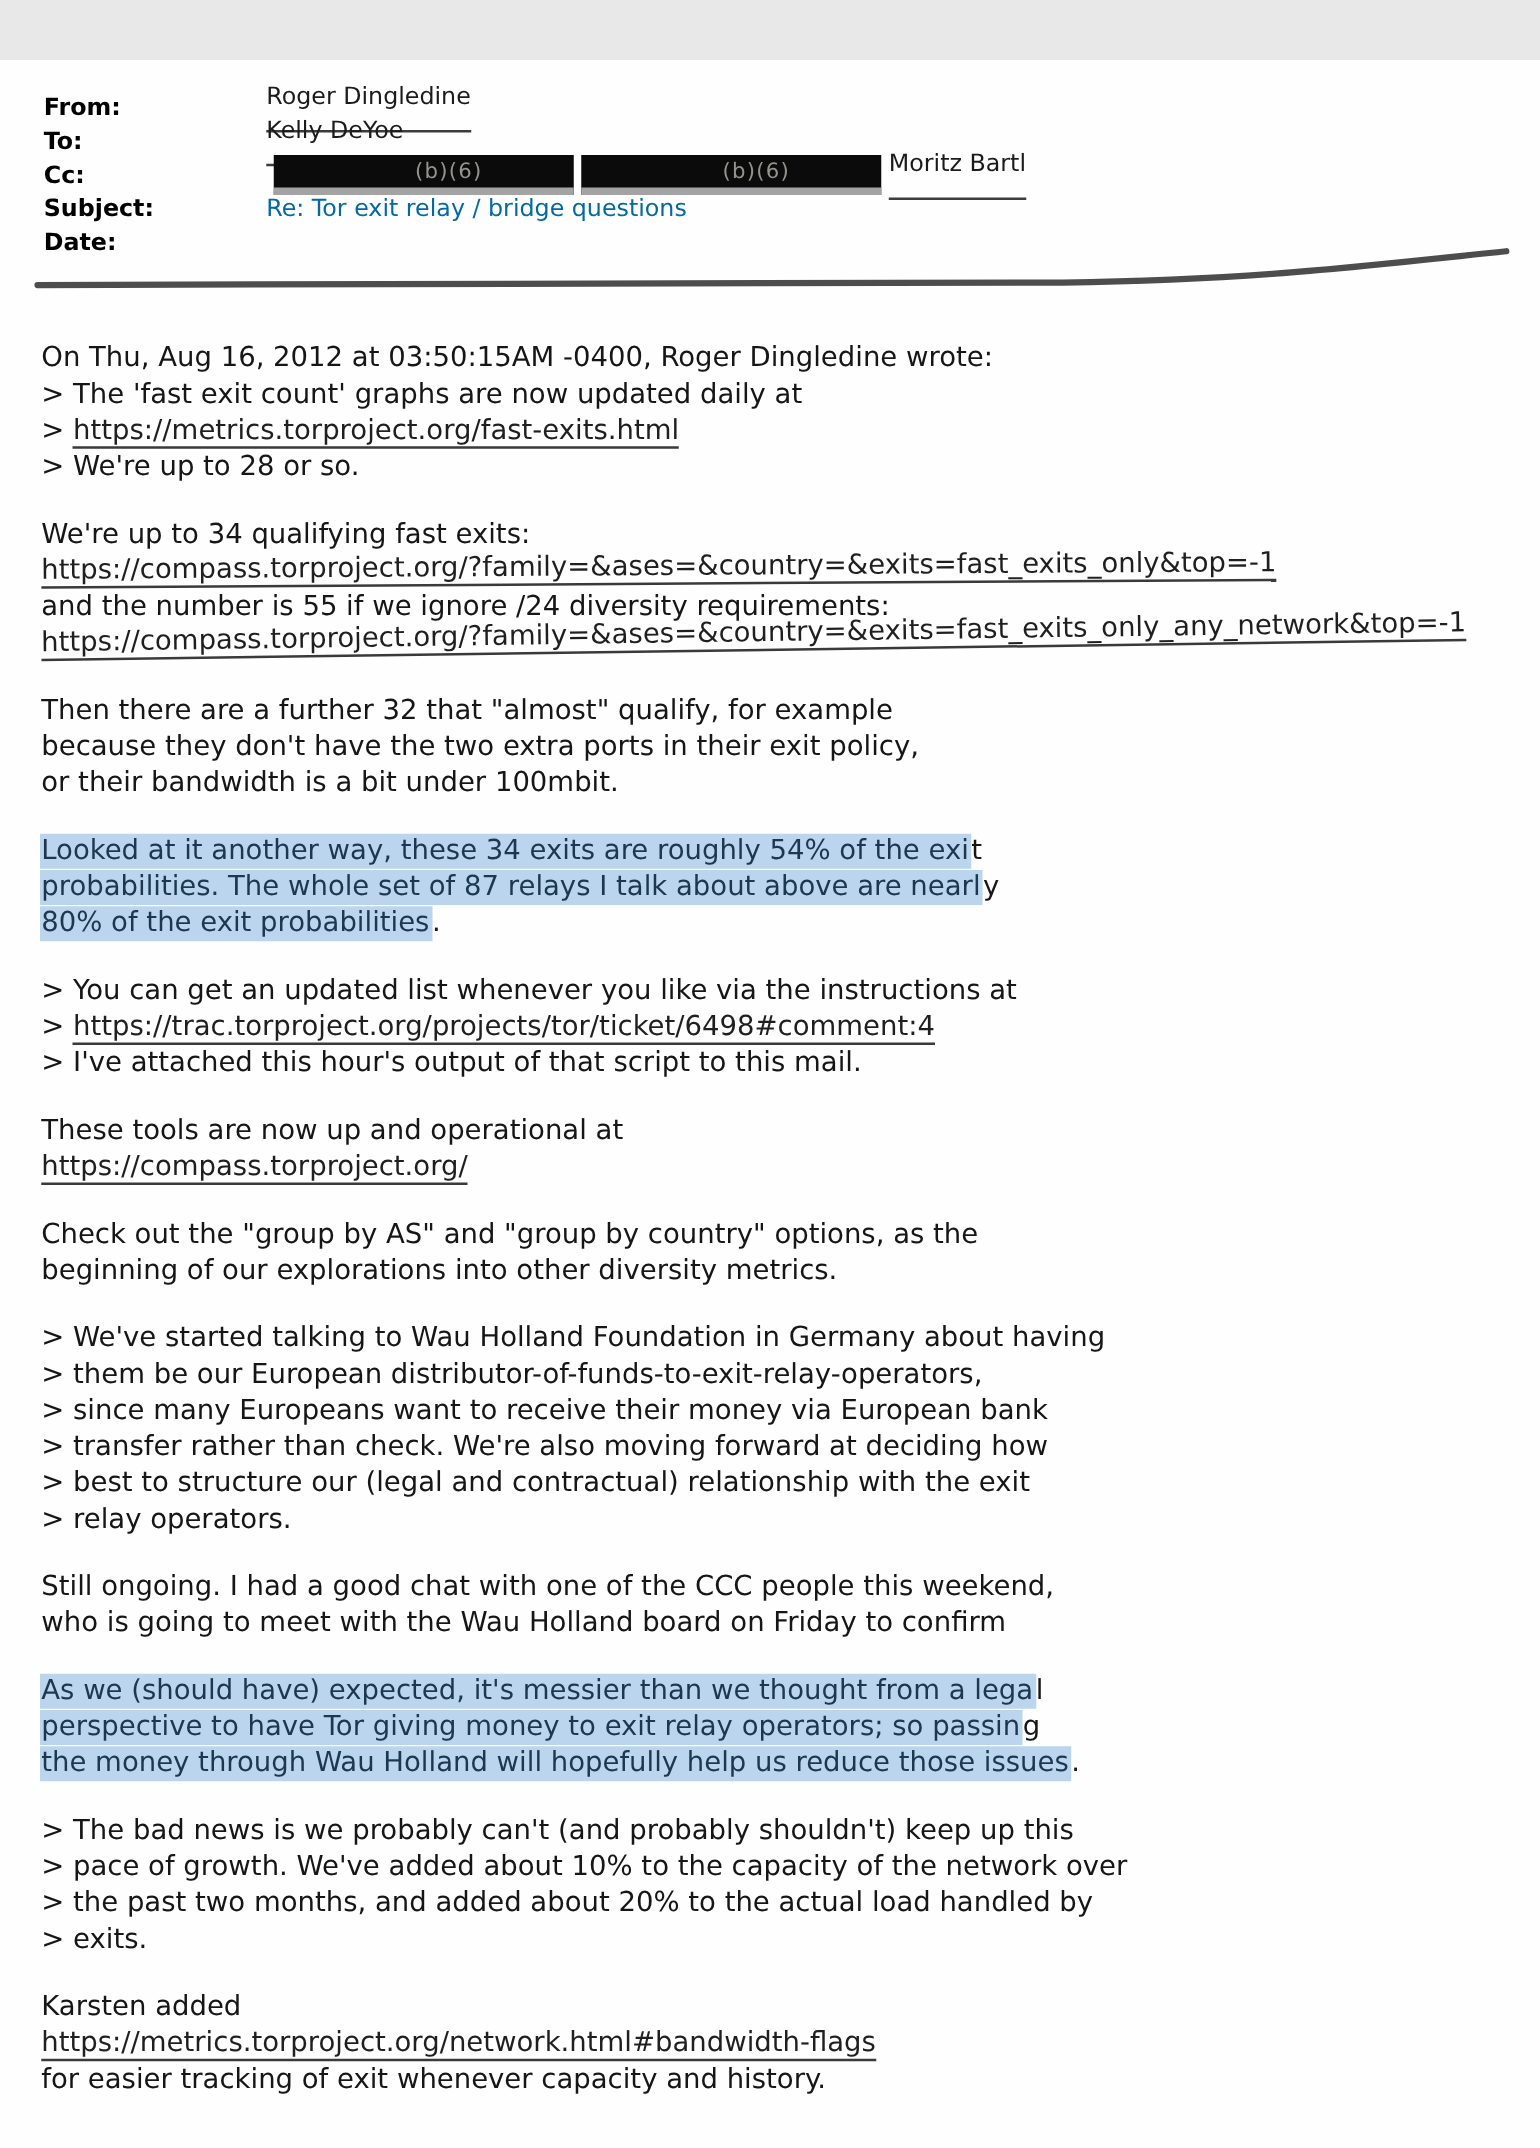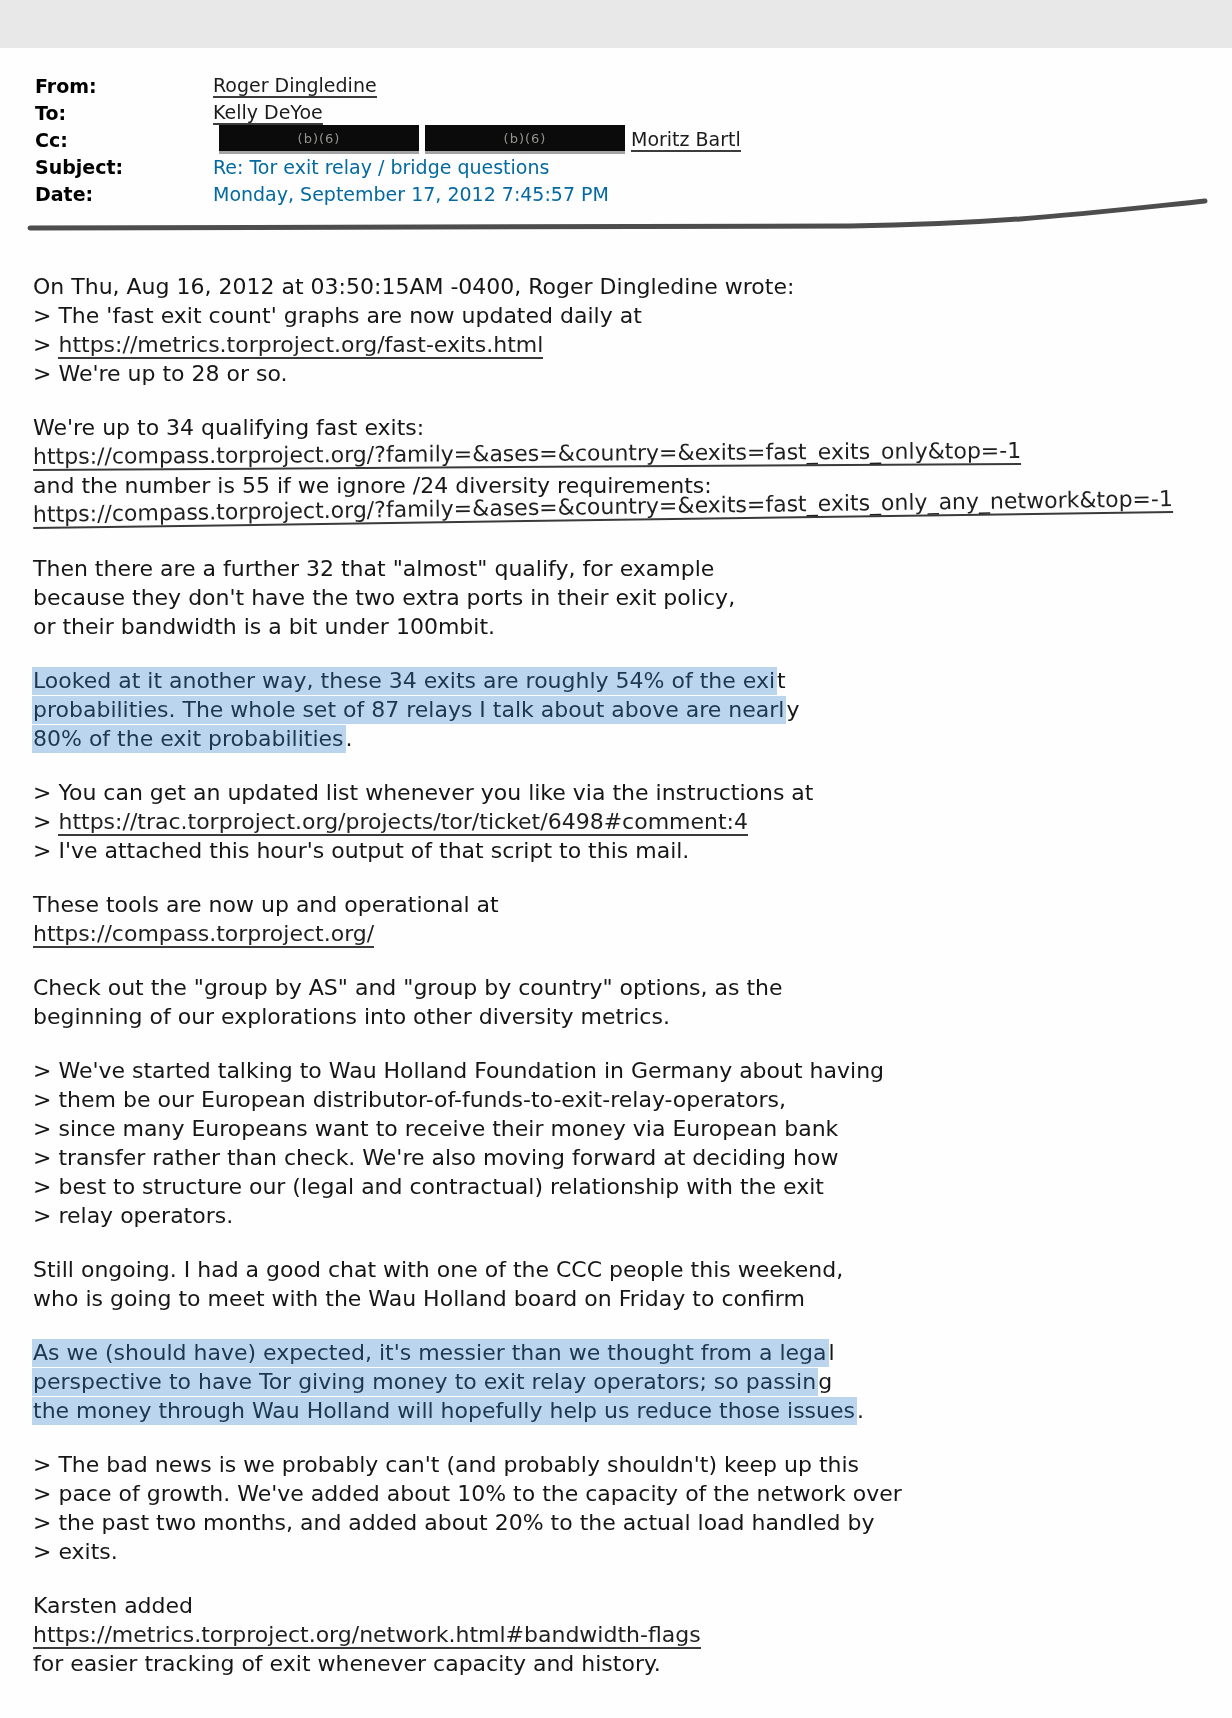--- a/index.html
+++ b/index.html
@@ -12,32 +12,33 @@
     overflow:hidden;
   }
   
   .hdr{position:absolute;top:24px;left:35px;right:20px;}
   .hdr-row{display:flex;align-items:center;height:27px;font-size:19px;}
   .hdr-label{width:178px;font-weight:bold;color:#000;flex:0 0 178px;}
   .hdr-value{color:#0369a1;}
   .name-link{
     color:#1b1b1b;
     border-bottom:2px solid #3c3c3c;
-    padding-bottom:0px;
+    padding-bottom:16px;
     cursor:pointer;
   }
   .cc-row{display:flex;align-items:center;gap:6px;}
   .redact{
     display:inline-flex;align-items:center;justify-content:center;
     width:200px;height:26px;
     background:#0b0b0b;
-    border-bottom:3px solid #a3a3a3;
+    border-bottom:6px solid #a3a3a3;
     color:#94948e;
-    font-size:13px;
+    font-size:17px;
     letter-spacing:1px;
+    padding-left:40px;
   }
   
   .divider-svg{position:absolute;left:0;top:0;pointer-events:none;}
   
   .email-body{
     position:absolute;top:224px;left:33px;right:10px;
     font-size:22px;
     line-height:29px;
     color:#161616;
   }
@@ -75,21 +76,20 @@
       <span class="redact" style="background: rgb(11, 11, 11); color: rgb(148, 148, 142);">(b)(6)</span>
       <span class="redact" style="background: rgb(11, 11, 11); color: rgb(148, 148, 142);">(b)(6)</span>
       <span class="hdr-value name-link">Moritz Bartl</span>
     </div>
     <div class="hdr-row">
       <span class="hdr-label">Subject:</span>
       <span class="hdr-value">Re: Tor exit relay / bridge questions</span>
     </div>
     <div class="hdr-row">
       <span class="hdr-label">Date:</span>
-      <span class="hdr-value">Monday, September 17, 2012 7:45:57 PM</span>
     </div>
   </div>
 
   <svg class="divider-svg" width="1232" height="200" viewBox="0 0 1232 200">
     <path d="M30,180 L850,178 C1000,176 1080,166 1205,153" fill="none" stroke="#4d4d4d" stroke-width="5" stroke-linecap="round"></path>
   </svg>
 
   <div class="email-body">
       <div class="line"><span>On Thu, Aug 16, 2012 at 03:50:15AM -0400, Roger Dingledine wrote:</span></div>
       <div class="line"><span>&gt; The 'fast exit count' graphs are now updated daily at</span></div>

